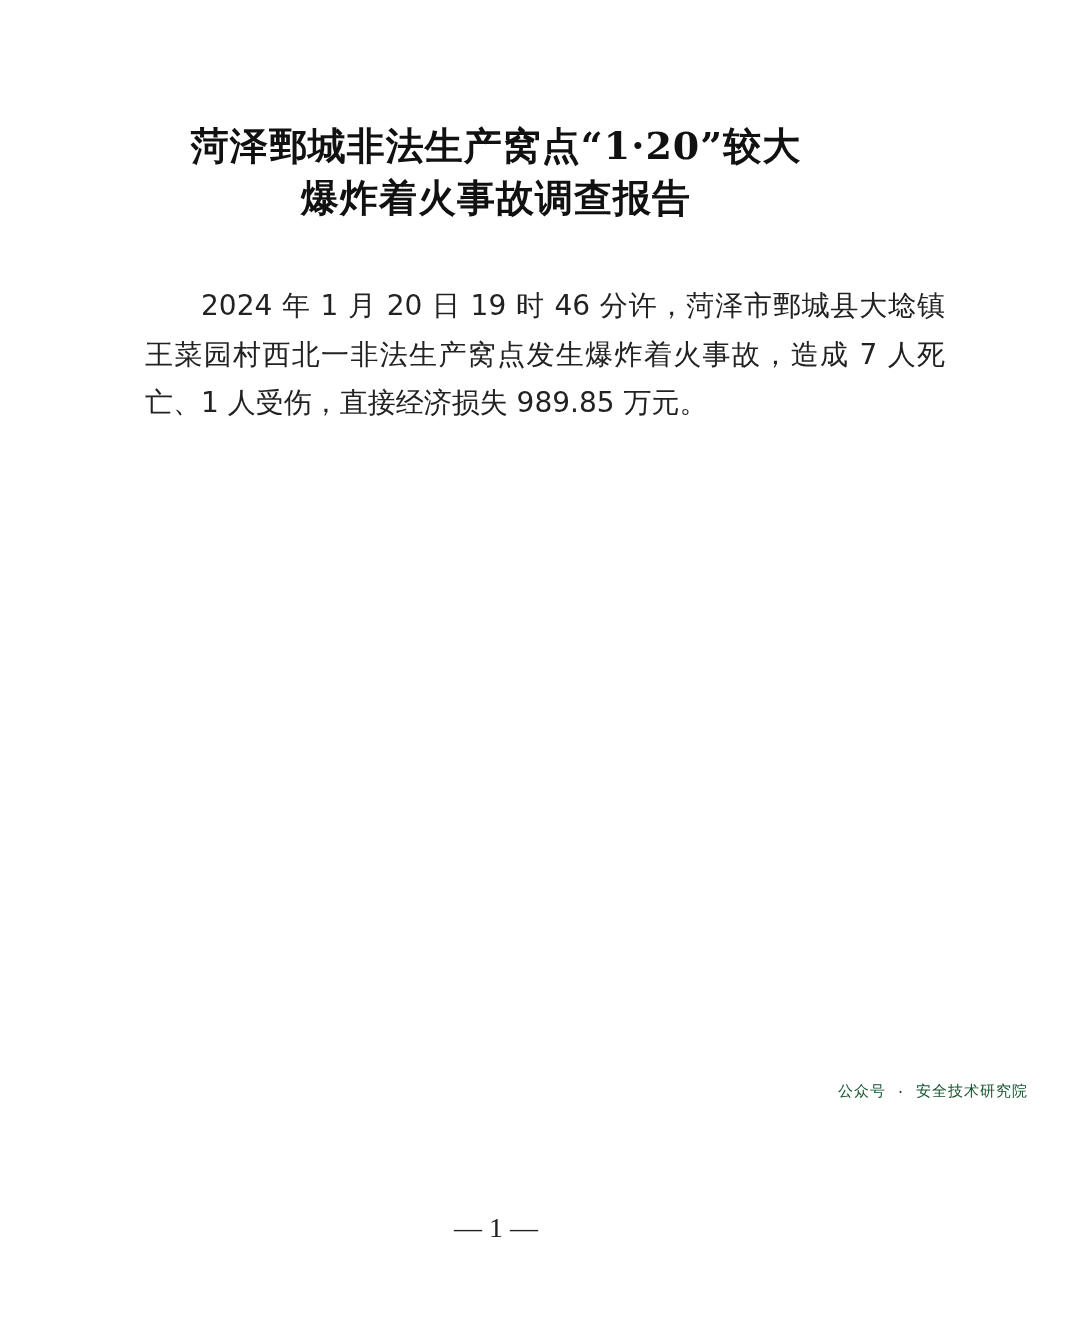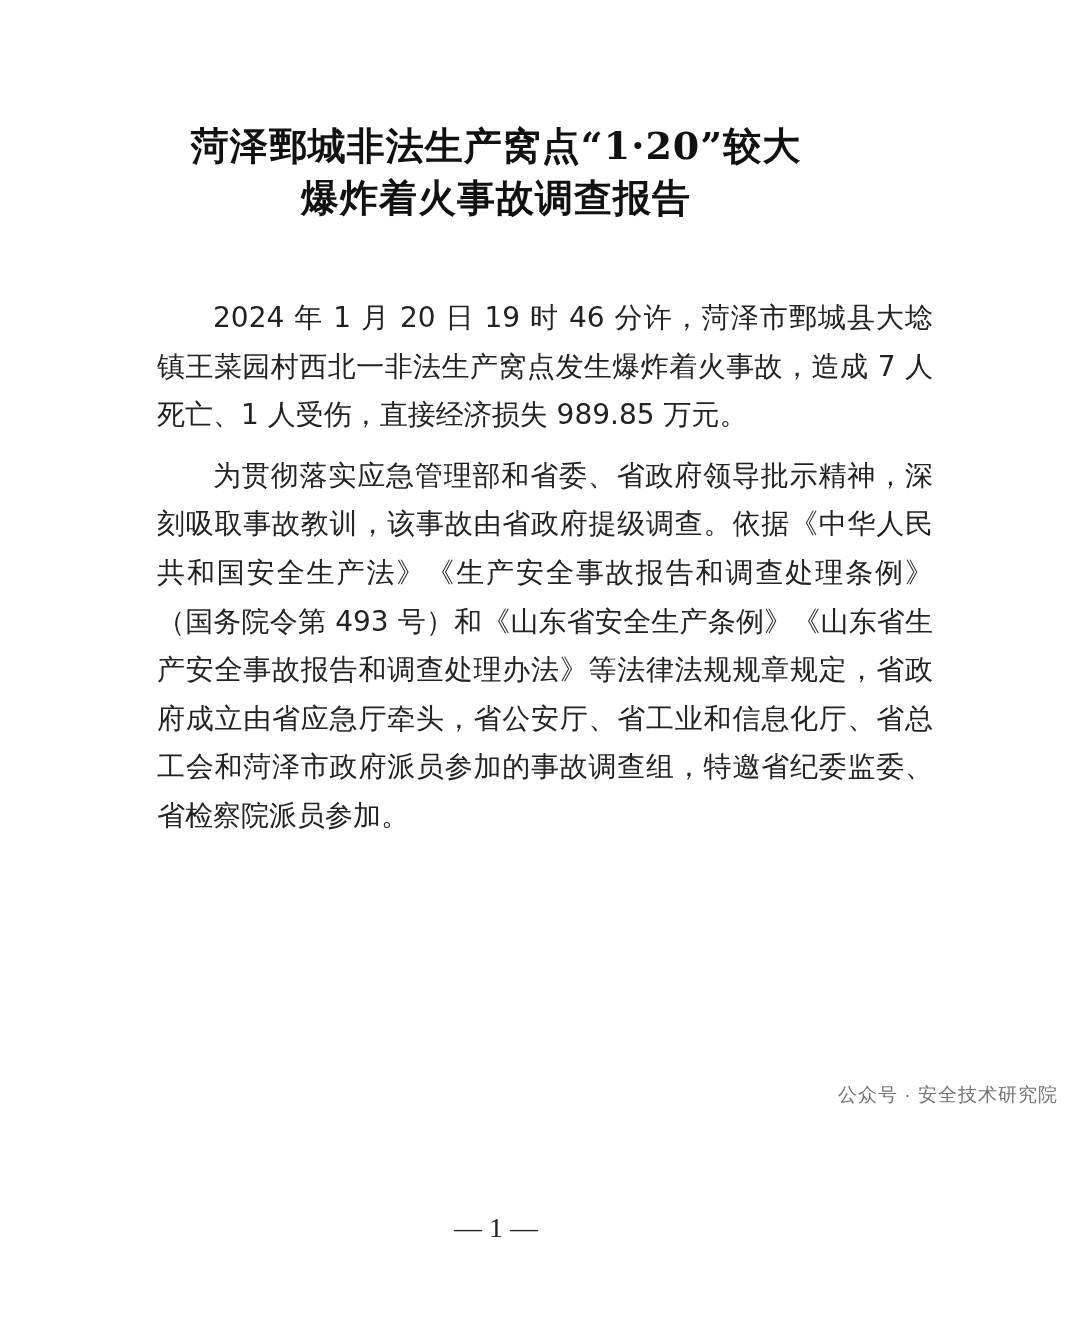--- a/index.html
+++ b/index.html
@@ -35,30 +35,30 @@
       width: 800px;
       top: 282px;
       font-family: "DejaVu Sans", "Liberation Sans", sans-serif;
       font-size: 28px;
       line-height: 48.6px;
       color: #222;
       text-align: justify;
       text-align-last: left;
     }
     .para {
-      margin: 12px;
+      margin: 0;
       text-indent: 56px;
     }
     .watermark {
       position: absolute;
       left: 838px;
       top: 1082px;
-      font-family: Liberation Sans, sans-serif;
-      font-size: 19px;
-      color: #737373;
+      font-family: Liberation Mono, monospace;
+      font-size: 15px;
+      color: #14532d;
       letter-spacing: 1px;
       white-space: nowrap;
     }
     .page-number {
       position: absolute;
       left: 0; right: 0;
       top: 1212px;
       text-align: center;
       font-family: "Liberation Serif", "DejaVu Serif", serif;
       font-size: 28px;
@@ -67,18 +67,17 @@
   </style>
 </head>
 <body>
 
 <div class="page">
   <div class="title l1">菏泽鄄城非法生产窝点“1·20”较大</div>
   <div class="title l2">爆炸着火事故调查报告</div>
 
   <div class="body">
     <p class="para">2024 年 1 月 20 日 19 时 46 分许，菏泽市鄄城县大埝镇王菜园村西北一非法生产窝点发生爆炸着火事故，造成 7 人死亡、1 人受伤，直接经济损失 989.85 万元。</p>
-    <p class="para">为贯彻落实应急管理部和省委、省政府领导批示精神，深刻吸取事故教训，该事故由省政府提级调查。依据《中华人民共和国安全生产法》《生产安全事故报告和调查处理条例》（国务院令第 493 号）和《山东省安全生产条例》《山东省生产安全事故报告和调查处理办法》等法律法规规章规定，省政府成立由省应急厅牵头，省公安厅、省工业和信息化厅、省总工会和菏泽市政府派员参加的事故调查组，特邀省纪委监委、省检察院派员参加。</p>
   </div>
 
   <div class="watermark">公众号 · 安全技术研究院</div>
   <div class="page-number">— 1 —</div>
 </div>
 
 </body></html>

